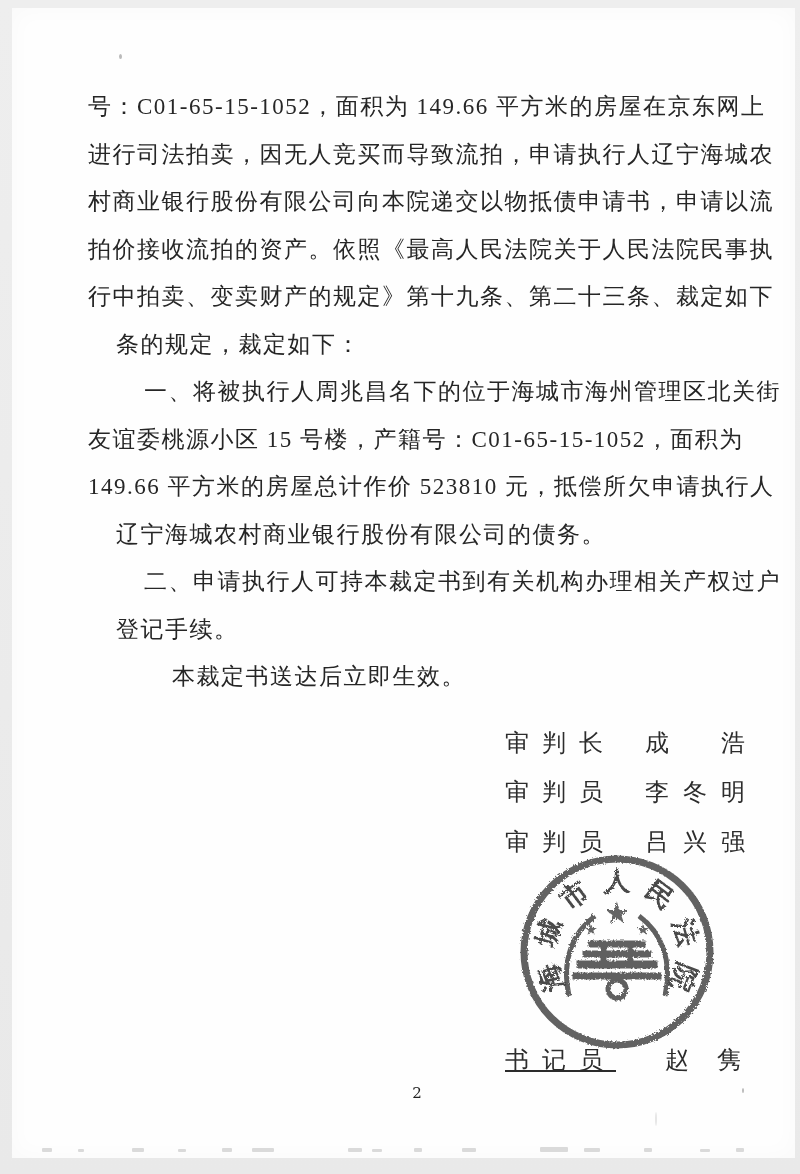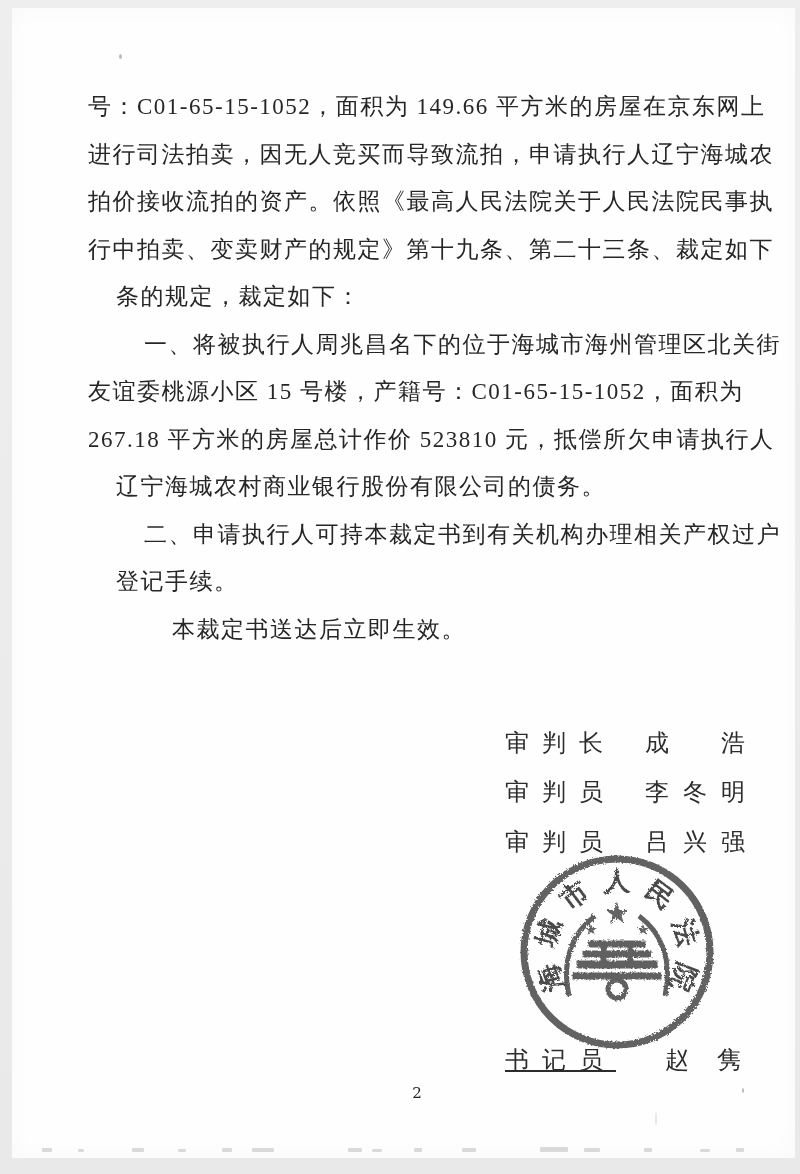--- a/index.html
+++ b/index.html
@@ -123,26 +123,27 @@
 </style>
 </head>
 <body>
 
 <div class="frame">
   <div class="sheet"></div>
 
   <div class="body-text">
       <div class="line">号：C01-65-15-1052，面积为 149.66 平方米的房屋在京东网上</div>
       <div class="line">进行司法拍卖，因无人竞买而导致流拍，申请执行人辽宁海城农</div>
+      <div class="line">村商业银行股份有限公司向本院递交以物抵债申请书，申请以流</div>
       <div class="line">拍价接收流拍的资产。依照《最高人民法院关于人民法院民事执</div>
       <div class="line">行中拍卖、变卖财产的规定》第十九条、第二十三条、裁定如下</div>
       <div class="line last">条的规定，裁定如下：</div>
       <div class="line indent">一、将被执行人周兆昌名下的位于海城市海州管理区北关街</div>
       <div class="line">友谊委桃源小区 15 号楼，产籍号：C01-65-15-1052，面积为</div>
-      <div class="line">267.18 平方米的房屋总计作价 523810 元，抵偿所欠申请执行人</div>
+      <div class="line">149.66 平方米的房屋总计作价 523810 元，抵偿所欠申请执行人</div>
       <div class="line last">辽宁海城农村商业银行股份有限公司的债务。</div>
       <div class="line indent">二、申请执行人可持本裁定书到有关机构办理相关产权过户</div>
       <div class="line last">登记手续。</div>
       <div class="line last indent">本裁定书送达后立即生效。</div>
     </div>
 
   <div class="sig-block">
     <div class="sig-row">
       <span class="sig-role">审判长</span>
       <span class="sig-name">

